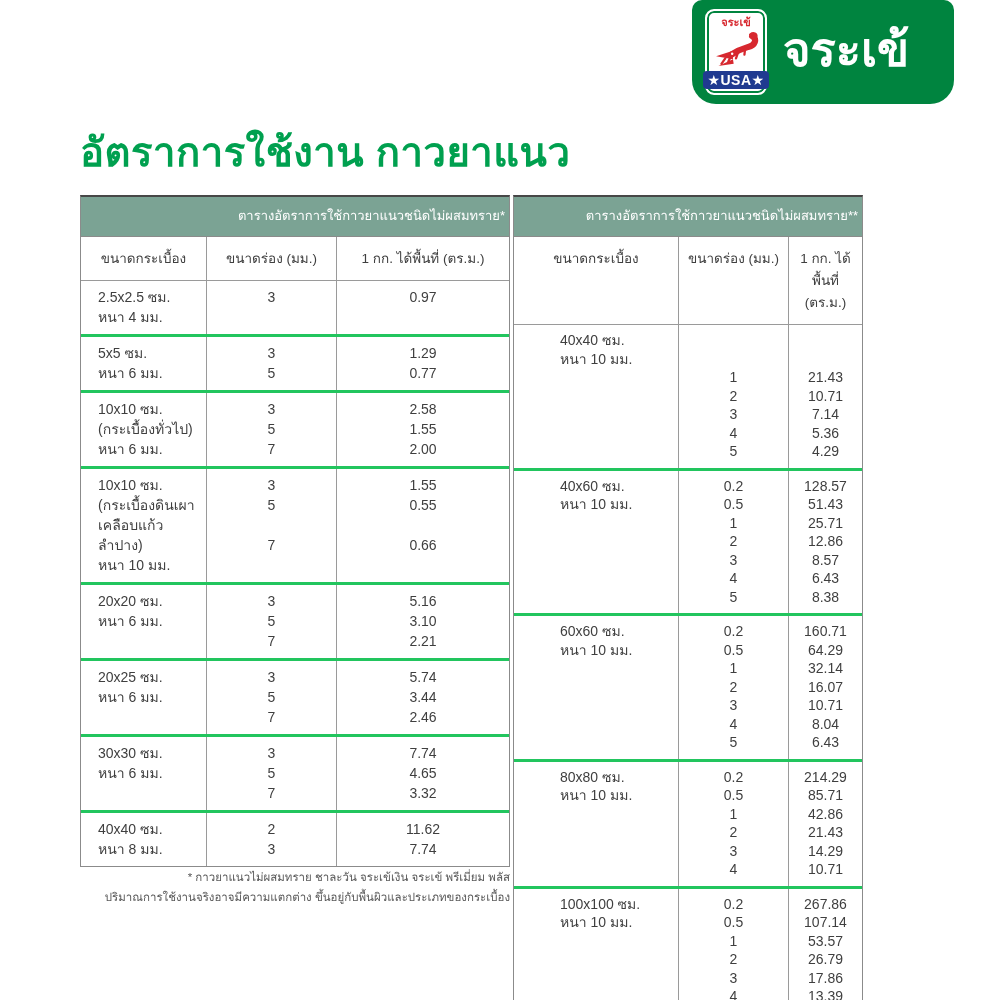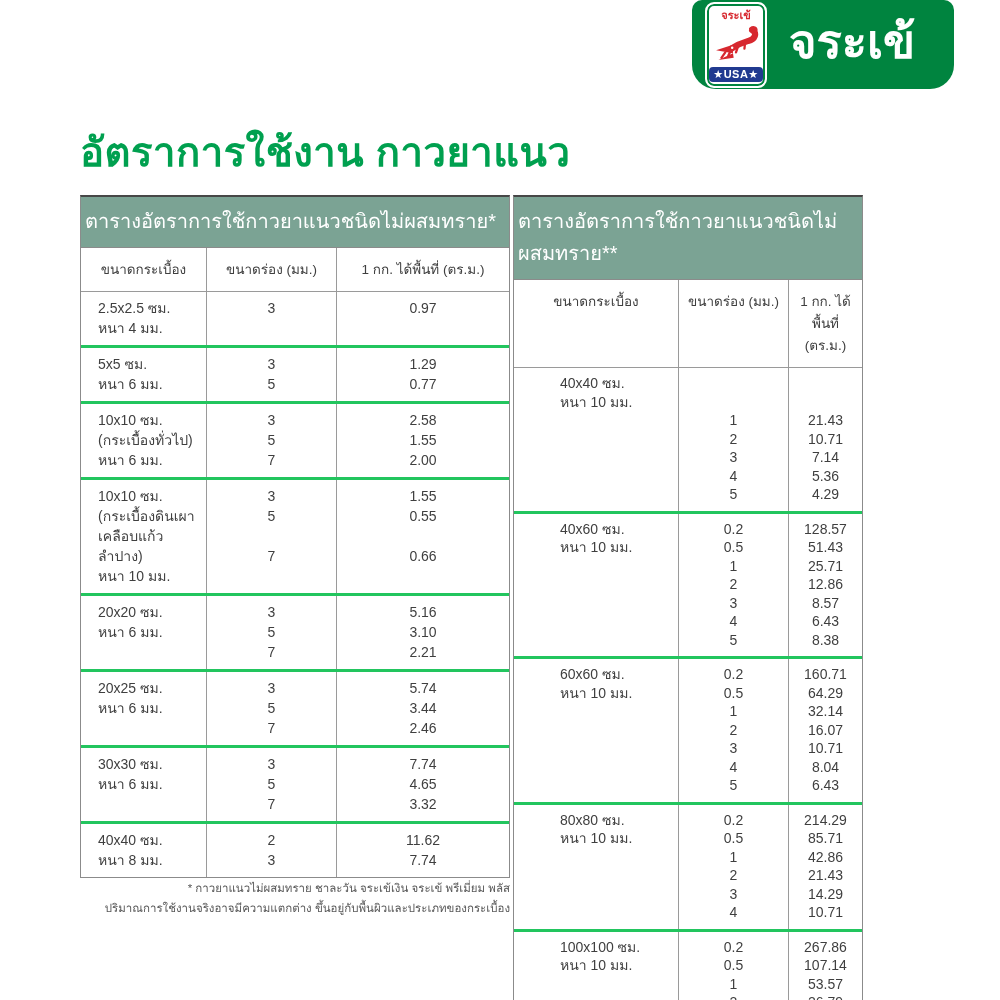--- a/index.html
+++ b/index.html
@@ -2,54 +2,54 @@
 <html style="--title-green: #00A04F; --header-green: #7BA394; --logo-green: #00843F; --logo-red: #D7282F; --logo-blue: #203A90; --border: #8B8B8B;"><head>
 <meta charset="utf-8">
 <style>
   html,body { margin:0; padding:0; background:#fff; }
   .page {
     position:relative; width:1000px; height:1000px; background:#fff; overflow:hidden;
     font-family:"Liberation Sans","DejaVu Sans",sans-serif; color:#3f3f3f;
   }
   
   .logo-box {
-    position:absolute; top:0; right:46px; width:262px; height:89px;
+    position:absolute; top:0; right:46px; width:262px; height:104px;
     background:var(--logo-green,#00843F);
     border-radius:10px 10px 24px 24px;
-    display:flex; align-items:center; gap:22px; padding-left:13px; box-sizing:border-box;
+    display:flex; align-items:center; gap:16px; padding-left:13px; box-sizing:border-box;
   }
   .badge {
     width:62px; height:86px; background:#fff; border:2px solid #fff; border-radius:9px;
     box-sizing:border-box; display:flex; flex-direction:column; align-items:center;
     justify-content:space-between; padding:3px 2px 4px; box-shadow:inset 0 0 0 2px var(--logo-green,#00843F);
   }
   .badge-title { color:var(--logo-red,#D7282F); font-size:11px; font-weight:bold; line-height:1; margin-top:3px; }
   .badge svg { display:block; }
   .usa-ribbon {
-    background:var(--logo-blue,#203A90); color:#fff; font-size:11px; font-weight:bold;
+    background:var(--logo-blue,#203A90); color:#fff; font-size:14px; font-weight:bold;
     border-radius:4px; padding:2px 4px 2px; line-height:1; letter-spacing:0.5px; white-space:nowrap;
   }
   .wordmark { color:#fff; font-size:47px; font-weight:bold; line-height:1; padding-bottom:6px; }
   
   .page-title {
     position:absolute; left:80px; top:120px; font-size:40px; font-weight:800;
     color:var(--title-green,#00A04F); letter-spacing:0.5px;
   }
   
   .tables { position:absolute; left:80px; top:195px; display:flex; gap:3px; align-items:flex-start; }
   .col-wrap { display:flex; flex-direction:column; }
   .tbl {
     border:1px solid var(--border,#8b8b8b); border-top:2px solid #474747;
     background:#fff; box-sizing:border-box;
   }
   .tbl.left  { width:430px; }
   .tbl.right { width:350px; }
   .tbl-title {
-    background:var(--header-green,#7BA394); color:#fff; font-size:20px;
-    text-align:left; padding:8px 4px 10px; border-bottom:1px solid var(--border,#8b8b8b);
+    background:var(--header-green,#7BA394); color:#fff; font-size:13px;
+    text-align:right; padding:8px 4px 10px; border-bottom:1px solid var(--border,#8b8b8b);
   }
   .cols { display:flex; border-bottom:1px solid #9a9a9a; }
   .cols > div {
     padding:10px 2px 11px; font-size:13.5px; text-align:center;
     border-left:1px solid #9a9a9a; box-sizing:border-box;
   }
   .cols > div:first-child { border-left:none; }
   .tbl.left  .c1{width:125px} .tbl.left  .c2{width:130px} .tbl.left  .c3{flex:1}
   .tbl.right .c1{width:164px} .tbl.right .c2{width:110px} .tbl.right .c3{flex:1}
   .grp { display:flex; border-bottom:3px solid #22c55e; }

